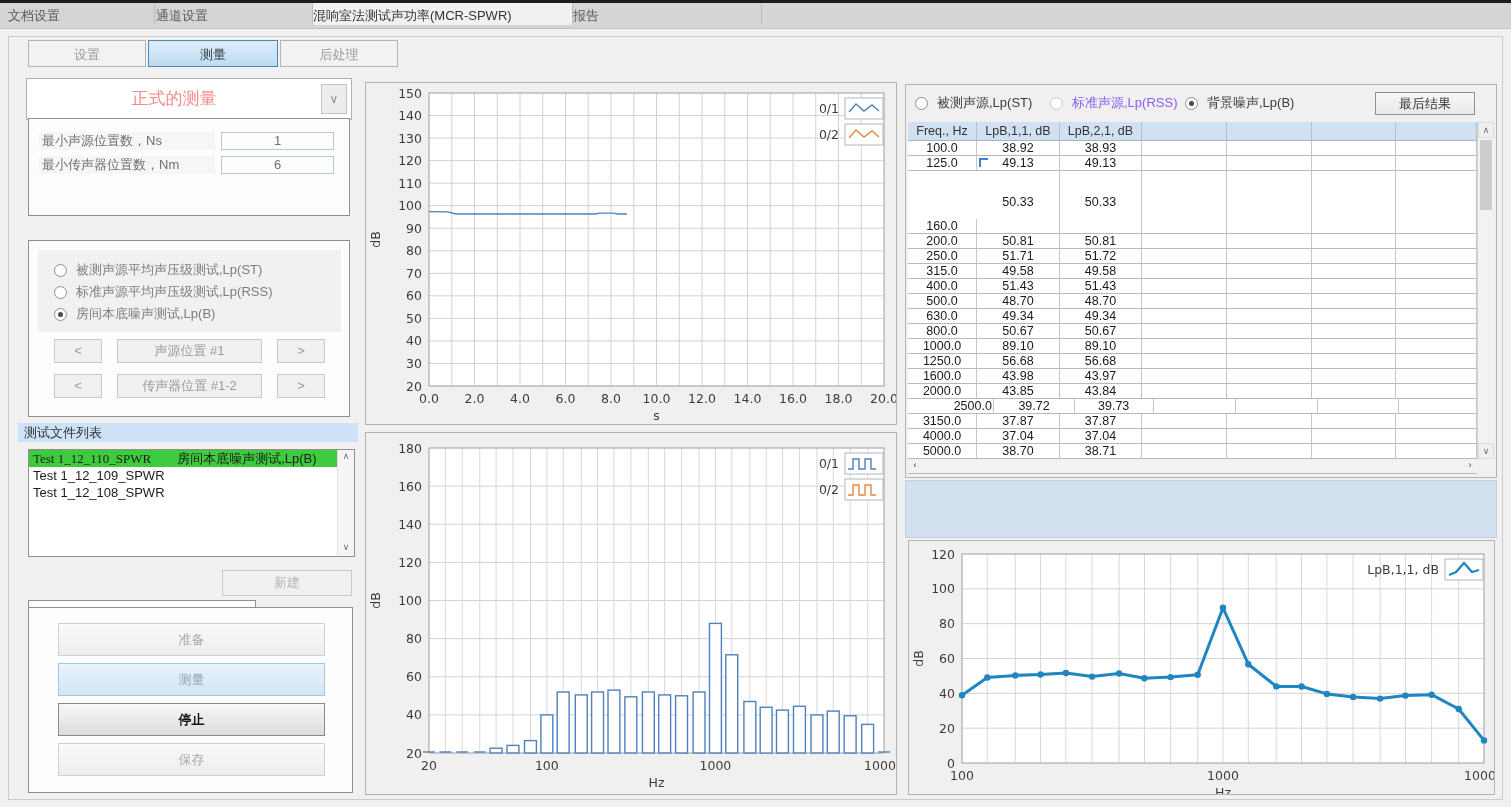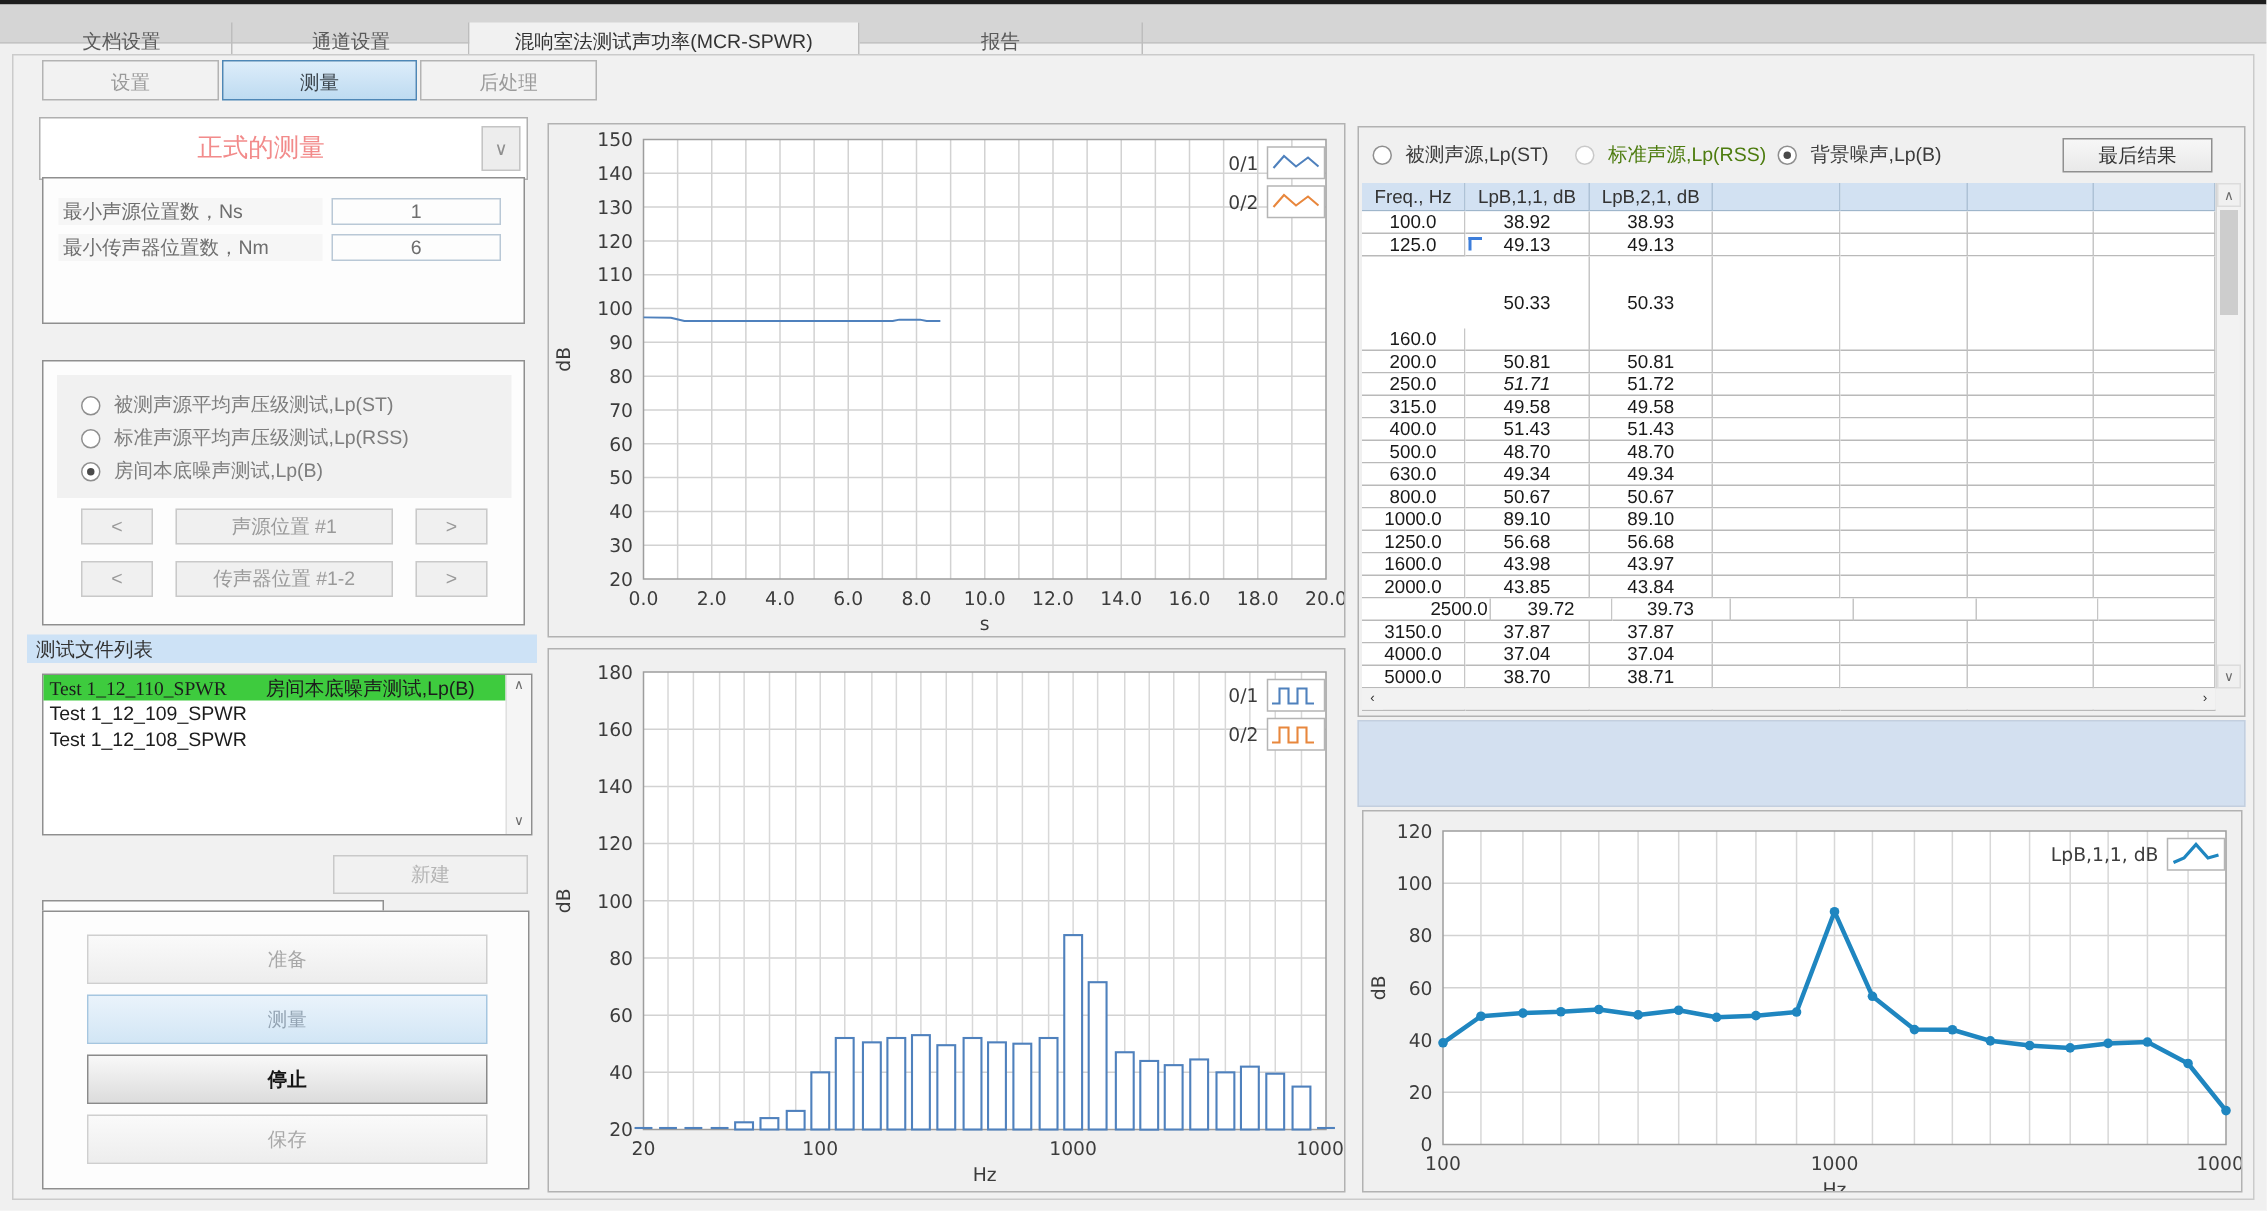--- a/index.html
+++ b/index.html
@@ -1,20 +1,20 @@
 <!DOCTYPE html>
 <html><head>
 <meta charset="utf-8">
 <style>
   html,body{margin:0;padding:0}
   #root{position:relative;width:1511px;height:807px;background:#f0f0f0;overflow:hidden;
         font-family:"Liberation Sans","DejaVu Sans",sans-serif;font-size:13px;color:#404040}
   .topstrip{position:absolute;left:0;top:0;width:100%;height:3px;background:#1d1d1d}
   .tabbar{position:absolute;left:0;top:3px;width:100%;height:25px;background:#d5d5d5;border-bottom:1px solid #c3c3c3}
-  .tab{position:absolute;top:12px;height:22px;line-height:25px;text-align:center;color:#5a5a5a;
+  .tab{position:absolute;top:0;height:22px;line-height:25px;color:#5a5a5a;
        border-right:1px solid #bdbdbd;cursor:default}
   .tab.active{background:#f1f1f1;color:#333}
   .bodyp{position:absolute;left:8px;top:36px;width:1493px;height:762px;background:#f1f1f1;border:1px solid #cbcbcb}
   .subtab{position:absolute;top:40px;height:27px;line-height:27px;text-align:center;background:#f2f2f2;
           border:1px solid #b3b3b3;color:#9a9a9a;box-sizing:border-box}
   .subtab.active{background:linear-gradient(#ddedfa,#bedbf1);border:1px solid #4e87b6;color:#39424a}
   .dropdown{position:absolute;left:26px;top:78px;width:324px;height:40px;background:#fff;border:1px solid #b0b0b0}
   .dd-label{position:absolute;left:0;right:30px;top:0;bottom:0;text-align:center;line-height:40px;color:#f28b8b;font-size:17px}
   .dd-btn{position:absolute;right:4px;top:5px;width:24px;height:28px;background:#ededed;border:1px solid #c4c4c4;
           color:#8f8f8f;text-align:center;line-height:28px;font-size:12px}
@@ -37,21 +37,21 @@
   .btn{position:absolute;box-sizing:border-box;text-align:center;border:1px solid #909090}
   .sbar{position:absolute;background:#f2f2f2;box-sizing:border-box}
   .sarrow{position:absolute;color:#6a6a6a;font-size:9px;text-align:center;background:#f0f0f0;border:1px solid #dcdcdc;box-sizing:border-box}
   .sthumb{position:absolute;background:#cdcdcd}
   .abtn{position:absolute;left:29px;width:267px;height:33px;line-height:31px;text-align:center;box-sizing:border-box;border:1px solid #cfcfcf}
   .st-disabled{background:linear-gradient(#fafafa,#ededed);border-color:#cfcfcf;color:#a8a8a8}
   .st-highlight{background:linear-gradient(#eaf3fb,#d2e6f5);border-color:#a5c6e0;color:#93a3b2}
   .st-active{background:linear-gradient(#f8f8f8,#dcdcdc);border-color:#8a8a8a;color:#141414}
   .panel{position:absolute;background:#f0f0f0;border:1px solid #b2b2b2;box-sizing:border-box}
   .rradio{position:absolute;top:94px;height:18px;display:flex;align-items:center;gap:9px;color:#3c3c3c;white-space:nowrap}
-  .rradio.dis{color:#4d7c0f}
+  .rradio.dis{color:#8b5cf6}
   .thead{position:absolute;left:908px;top:122px;width:569px;height:19px;display:flex}
   .thcell{background:#d2e1f2;border-right:1px solid #aec2d6;border-bottom:1px solid #9fb6cb;color:#333;
           display:flex;align-items:center;justify-content:center;box-sizing:border-box;font-size:12.5px}
   .trows{position:absolute;left:908px;top:141px;width:569px;height:318px;display:flex;flex-direction:column;background:#fff}
   .trow{flex:1;display:flex}
   .tcell{border-right:1px solid #c6c6c6;border-bottom:1px solid #b9b9b9;display:flex;align-items:center;justify-content:center;
          box-sizing:border-box;color:#1a1a1a;font-size:12.5px;background:#fff}
   .cellmark{position:absolute;left:979px;top:158px;width:7px;height:7px;border-left:2px solid #3d7edb;border-top:2px solid #3d7edb}
   .bluepanel{position:absolute;left:905px;top:480px;width:592px;height:58px;background:#d3e0f0;border:1px solid #c3cfdf;box-sizing:border-box}
 </style>
@@ -335,21 +335,21 @@
         <div class="tcell" style="width: 69px;">200.0</div>
         <div class="tcell" style="width: 83px;">50.81</div>
         <div class="tcell" style="width: 82px;">50.81</div>
         <div class="tcell" style="width: 85px;"></div>
         <div class="tcell" style="width: 85px;"></div>
         <div class="tcell" style="width: 84px;"></div>
         <div class="tcell" style="width: 81px;"></div>
       </div>
       <div class="trow">
         <div class="tcell" style="width: 69px;">250.0</div>
-        <div class="tcell" style="width: 83px; font-style: italic;">51.71</div>
+        <div class="tcell" style="width: 83px;">51.71</div>
         <div class="tcell" style="width: 82px;">51.72</div>
         <div class="tcell" style="width: 85px;"></div>
         <div class="tcell" style="width: 85px;"></div>
         <div class="tcell" style="width: 84px;"></div>
         <div class="tcell" style="width: 81px;"></div>
       </div>
       <div class="trow">
         <div class="tcell" style="width: 69px;">315.0</div>
         <div class="tcell" style="width: 83px;">49.58</div>
         <div class="tcell" style="width: 82px;">49.58</div>

